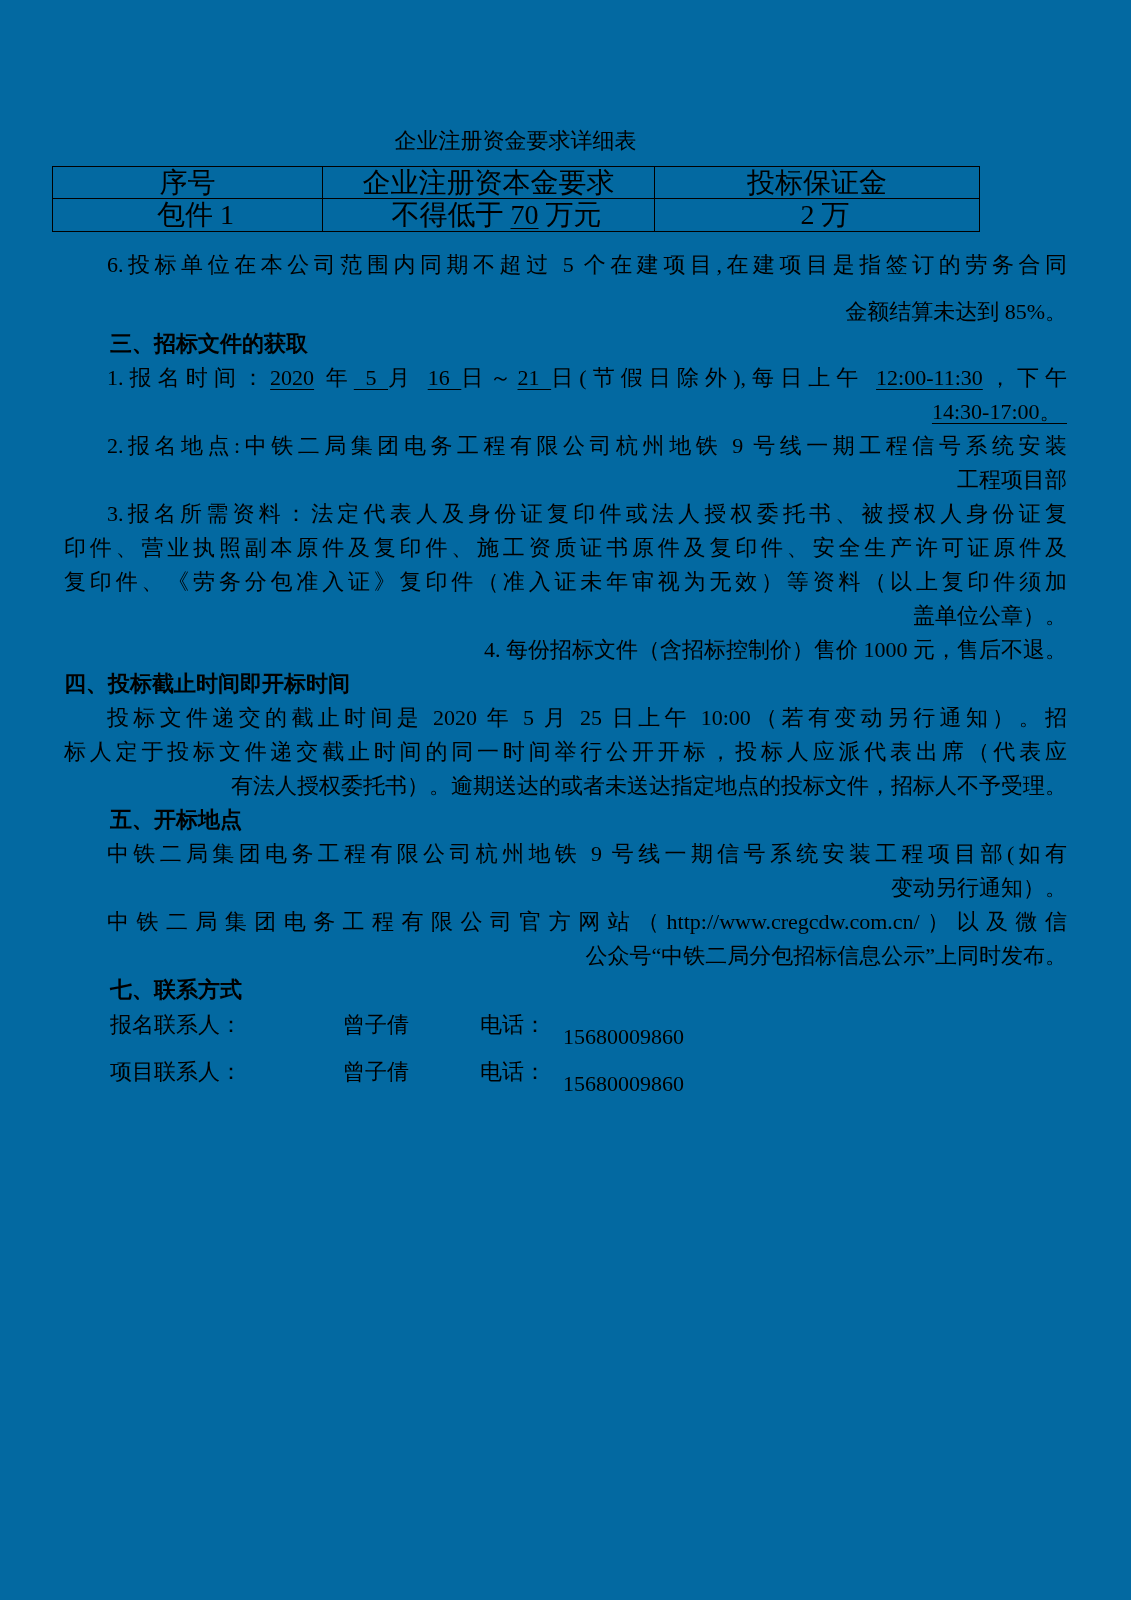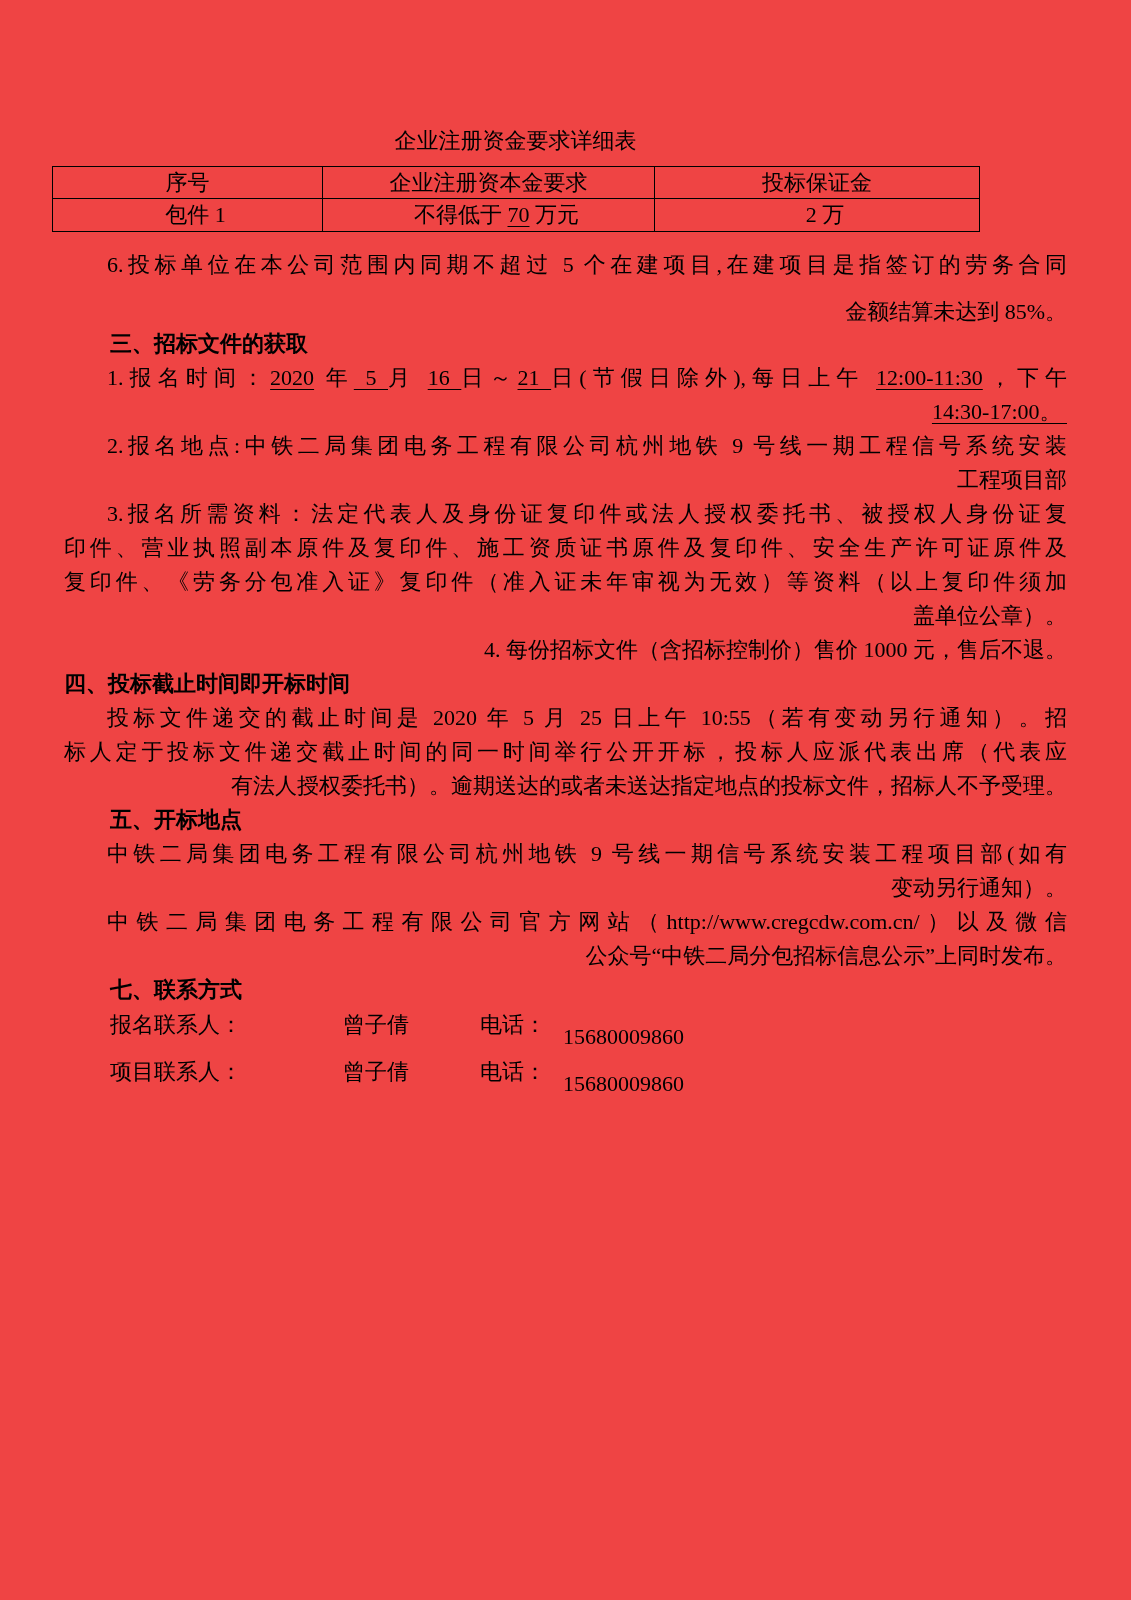--- a/index.html
+++ b/index.html
@@ -1,19 +1,19 @@
 <!DOCTYPE html>
 <html><head>
 <meta charset="utf-8">
 <style>
   html,body{margin:0;padding:0;background:#ffffff;}
   .page{
     position:relative;
     width:1131px;height:1600px;
-    background:#ef4444;
+    background:#0369a1;
     box-sizing:border-box;
     padding:128px 64px 0 64px;
     font-family:"Liberation Serif","DejaVu Serif",serif;
     font-size:22px;color:#000;
     overflow:hidden;
   }
   .doc-title{
     width:927px;margin-left:-12px;
     text-align:center;
     line-height:26px;
@@ -21,21 +21,21 @@
   }
   table.req{
     border-collapse:collapse;
     table-layout:fixed;
     width:927px;margin-left:-12px;
   }
   table.req td{
     border:1px solid #000;
     text-align:center;
     padding:0;
-    font-size:22px;
+    font-size:28px;
   }
   table.req tr.thead td{height:31px;line-height:31px;}
   table.req tr.trow td{height:32px;line-height:32px;padding-left:16px;}
   .b{font-weight:normal;}
   .u{text-decoration:underline;text-underline-offset:4px;text-decoration-thickness:1px;}
   #doc-body{margin-top:9px;}
   .para{margin:0;}
   .line{
     line-height:34px;
     white-space:pre-wrap;
@@ -106,21 +106,21 @@
         <div class="line ind fill"><span>3.报名所需资料：法定代表人及身份证复印件或法人授权委托书、被授权人身份证复</span></div>
         <div class="line fill"><span>印件、营业执照副本原件及复印件、施工资质证书原件及复印件、安全生产许可证原件及</span></div>
         <div class="line fill"><span>复印件、《劳务分包准入证》复印件（准入证未年审视为无效）等资料（以上复印件须加</span></div>
         <div class="line"><span>盖单位公章）。</span></div>
       </div>
       <div class="para">
         <div class="line ind"><span>4. 每份招标文件（含招标控制价）售价 1000 元，售后不退。</span></div>
       </div>
       <div class="heading">四、投标截止时间即开标时间</div>
       <div class="para">
-        <div class="line ind fill"><span>投标文件递交的截止时间是 2020 年 5 月 25 日上午 10:55（若有变动另行通知）。招</span></div>
+        <div class="line ind fill"><span>投标文件递交的截止时间是 2020 年 5 月 25 日上午 10:00（若有变动另行通知）。招</span></div>
         <div class="line fill"><span>标人定于投标文件递交截止时间的同一时间举行公开开标，投标人应派代表出席（代表应</span></div>
         <div class="line"><span>有法人授权委托书）。逾期送达的或者未送达指定地点的投标文件，招标人不予受理。</span></div>
       </div>
       <div class="heading ind">五、开标地点</div>
       <div class="para">
         <div class="line ind fill"><span>中铁二局集团电务工程有限公司杭州地铁 9 号线一期信号系统安装工程项目部(如有</span></div>
         <div class="line"><span>变动另行通知）。</span></div>
       </div>
       <div class="para">
         <div class="line ind fill"><span>中铁二局集团电务工程有限公司官方网站（http://www.cregcdw.com.cn/）以及微信</span></div>

